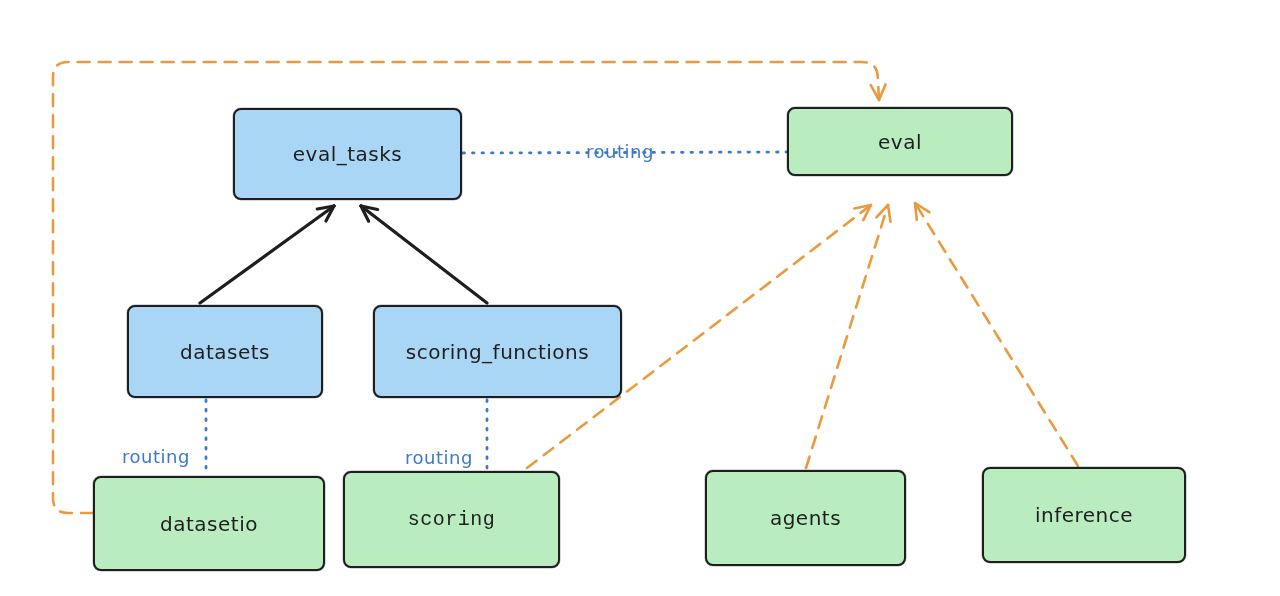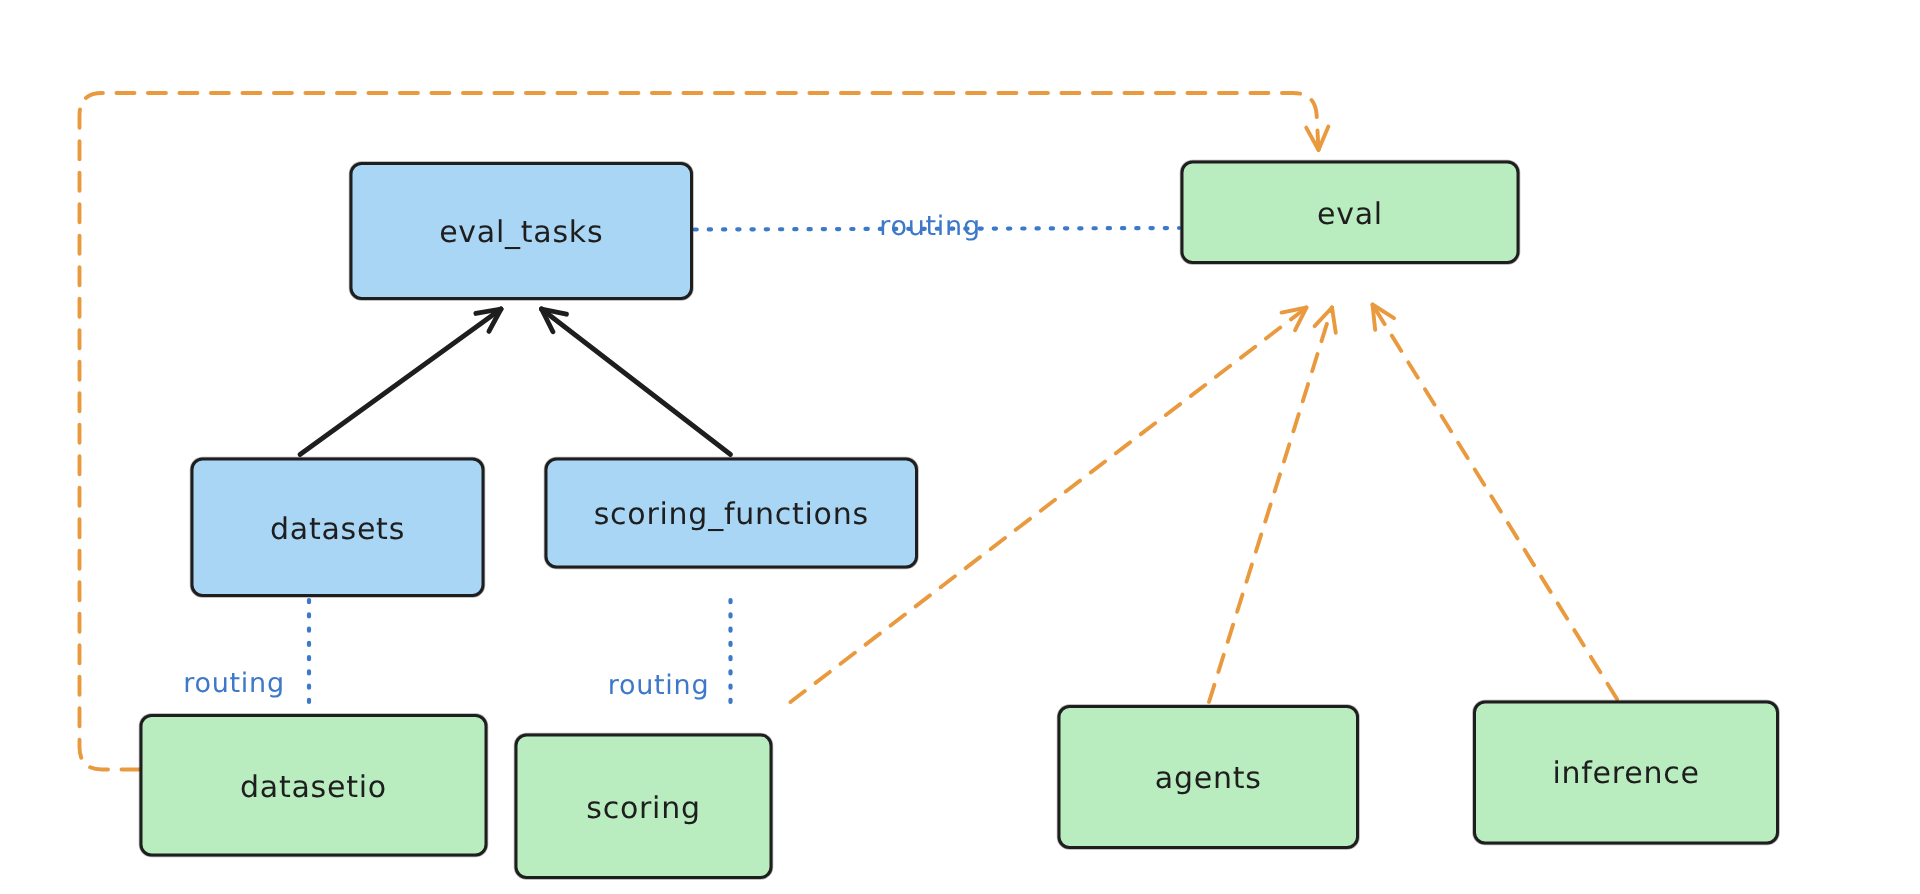--- a/index.html
+++ b/index.html
@@ -80,27 +80,27 @@
   <div id="nodes-layer">
       <div class="node blue" style="left: 233px; top: 108px; width: 229px; height: 92px;">
         <span>eval_tasks</span>
       </div>
       <div class="node green" style="left: 787px; top: 107px; width: 226px; height: 69px;">
         <span>eval</span>
       </div>
       <div class="node blue" style="left: 97px; top: 305px; width: 196px; height: 93px; margin-left: 30px;">
         <span>datasets</span>
       </div>
-      <div class="node blue" style="left: 363px; top: 305px; width: 249px; height: 74px;">
+      <div class="node blue" style="left: 373px; top: 305px; width: 249px; height: 93px;">
         <span>scoring_functions</span>
       </div>
       <div class="node green" style="left: 93px; top: 476px; width: 232px; height: 95px;">
         <span>datasetio</span>
       </div>
-      <div class="node green" style="left: 343px; top: 489px; width: 172px; height: 97px;">
+      <div class="node green" style="left: 343px; top: 471px; width: 217px; height: 97px; font-family: Liberation Mono, monospace;">
         <span>scoring</span>
       </div>
       <div class="node green" style="left: 705px; top: 470px; width: 201px; height: 96px;">
         <span>agents</span>
       </div>
       <div class="node green" style="left: 982px; top: 467px; width: 204px; height: 96px;">
         <span>inference</span>
       </div>
     </div>
   <div id="labels-layer">

